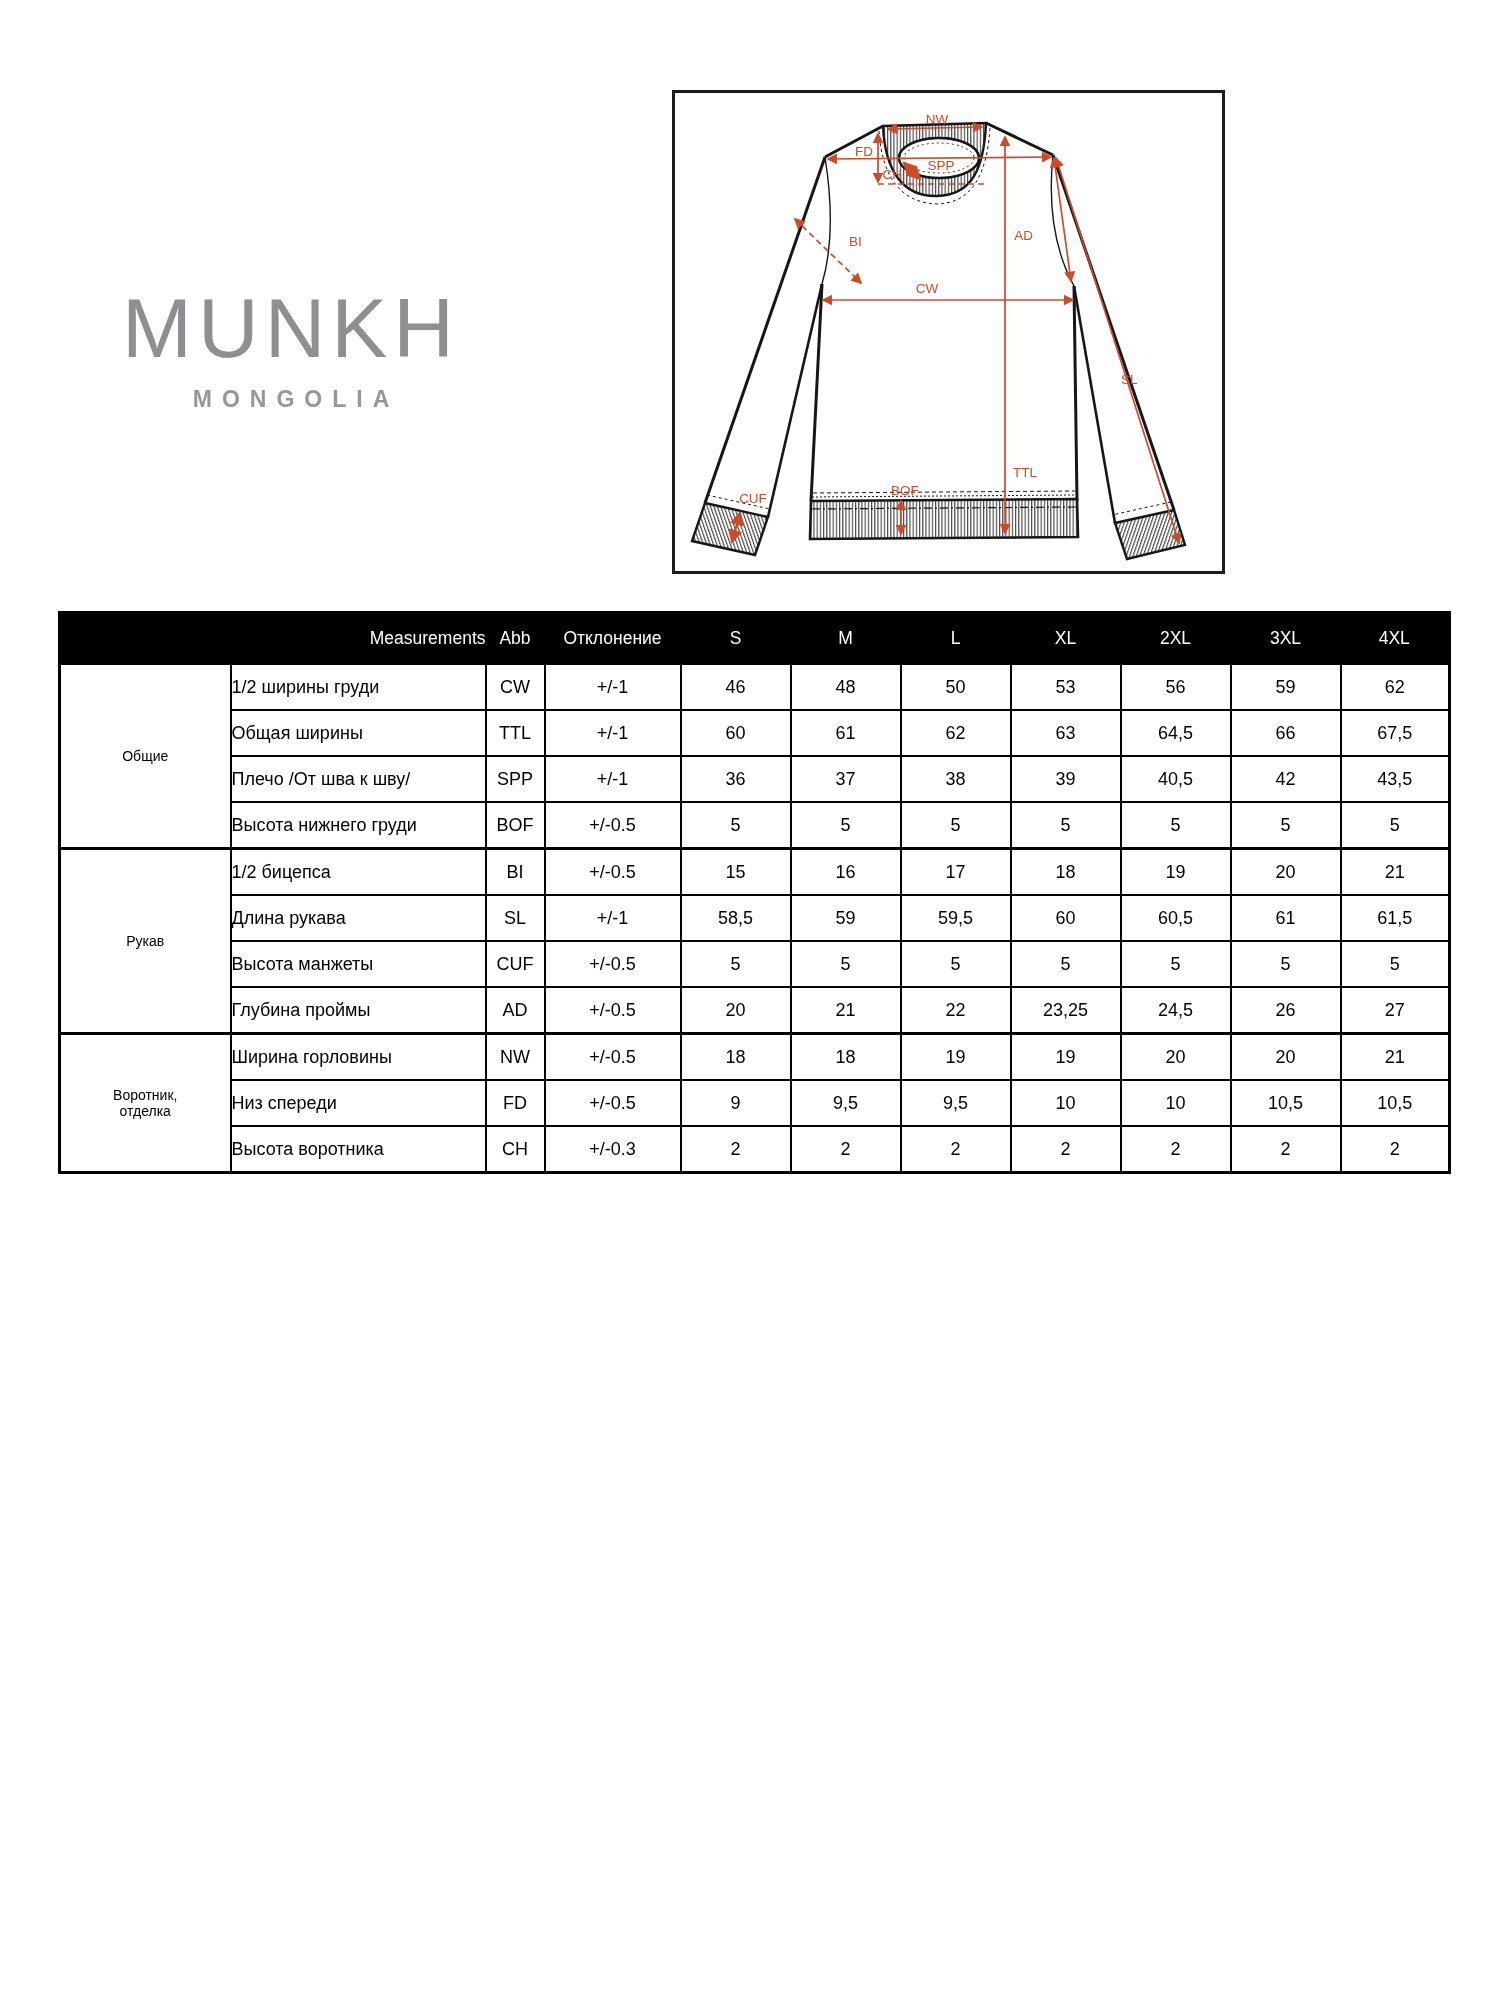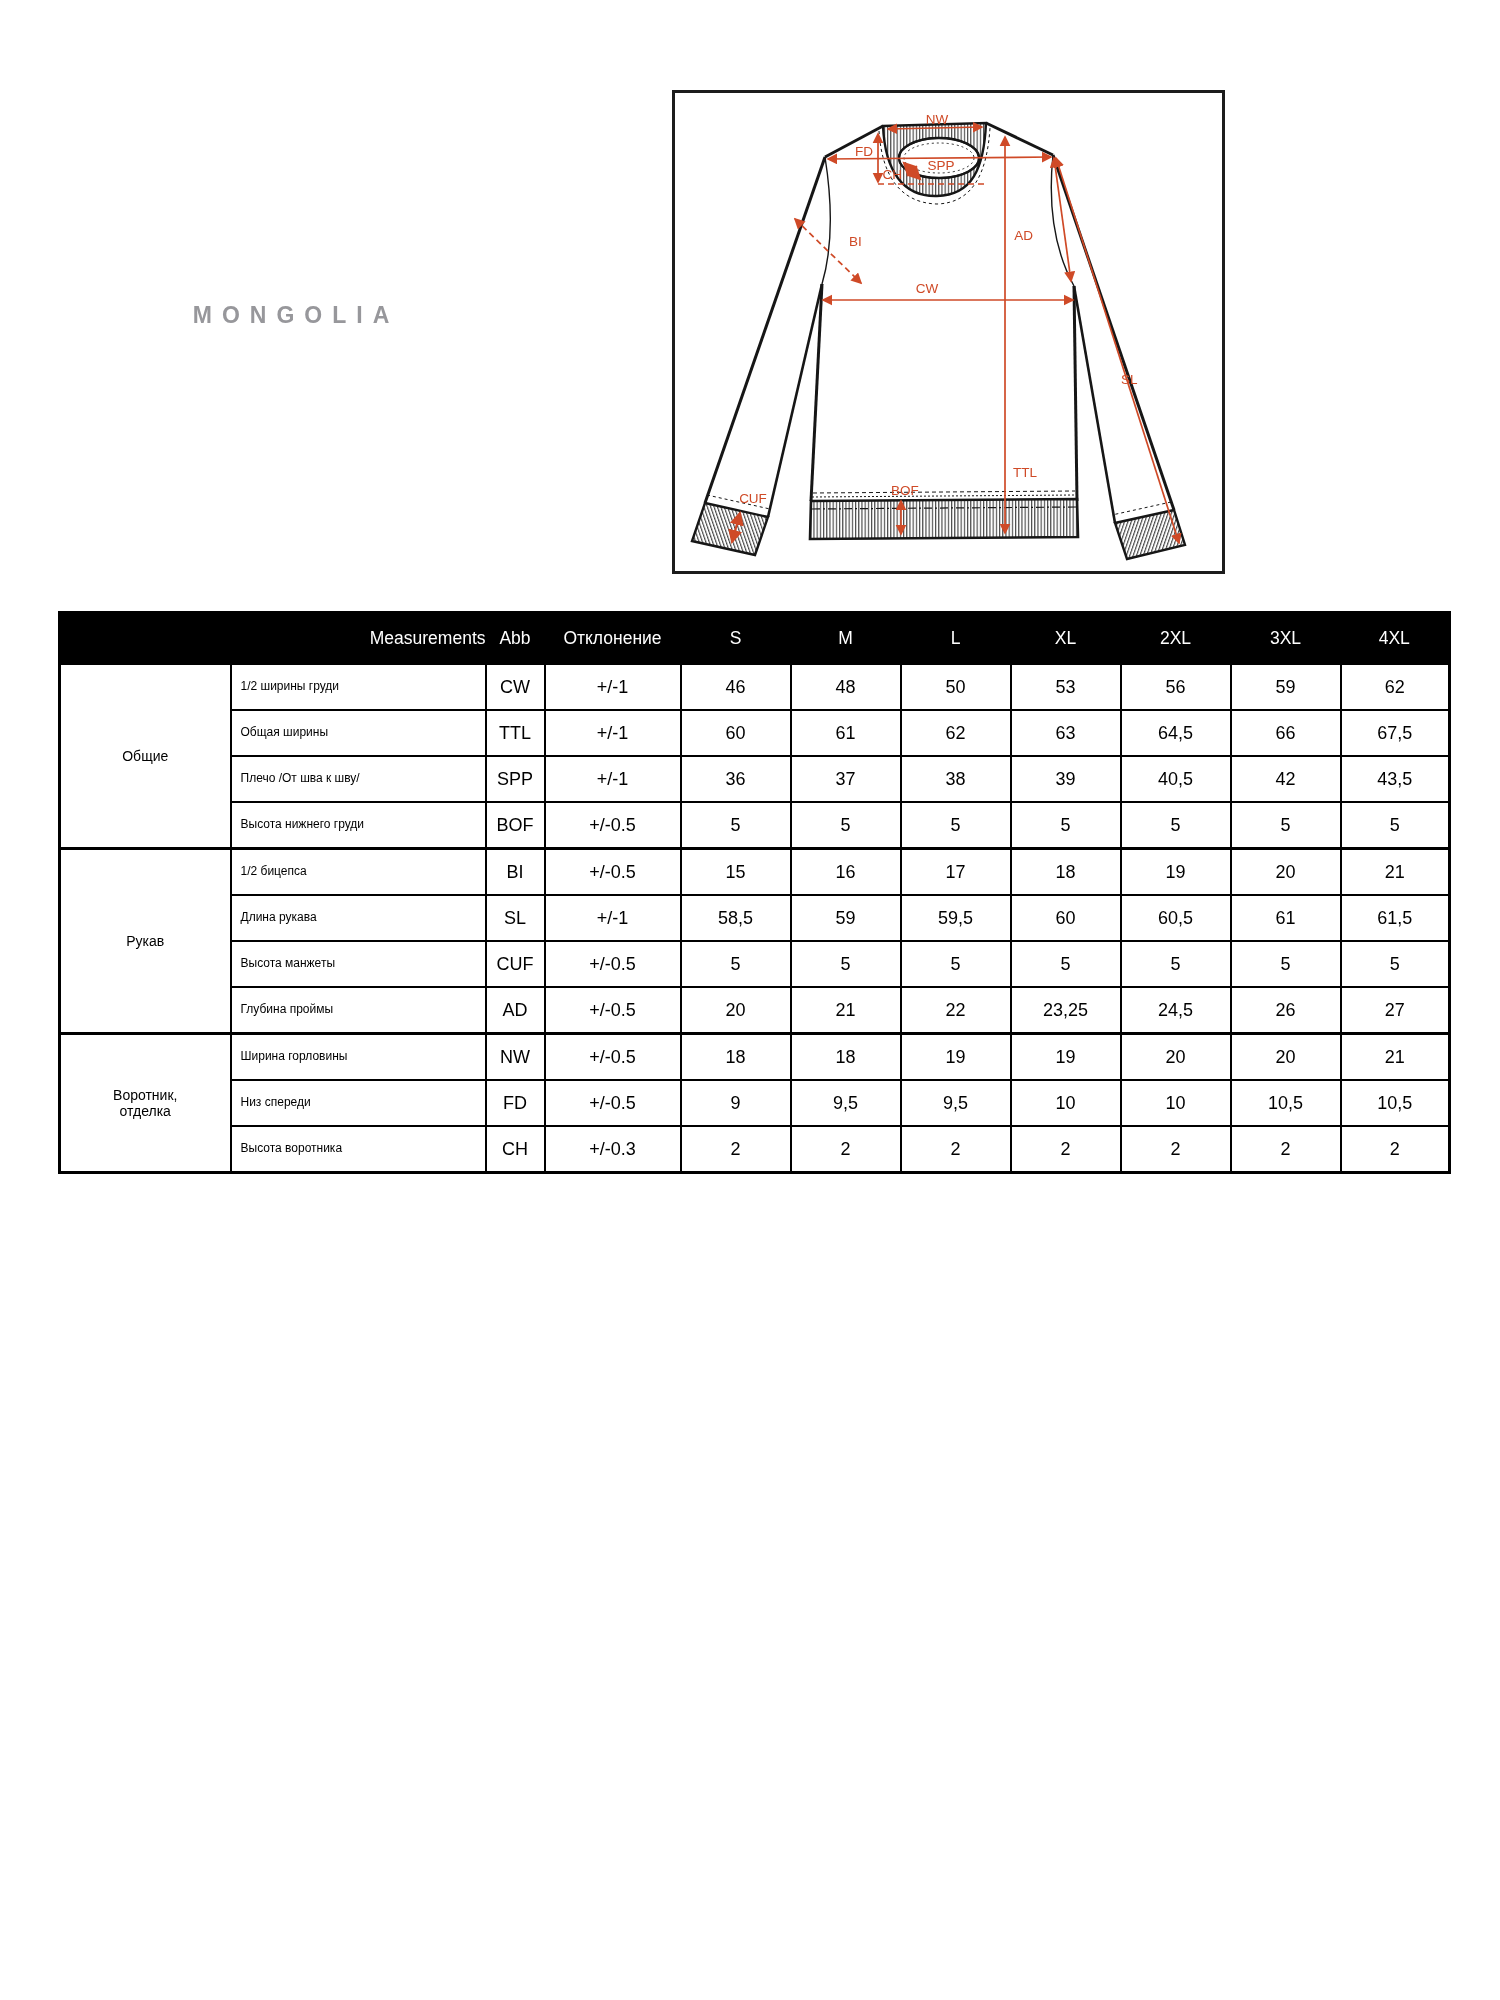--- a/index.html
+++ b/index.html
@@ -18,30 +18,31 @@
   .dim-label{font-family:"Liberation Sans",sans-serif;font-size:13.5px;fill:#cf4a27;}
 
   
   .size-table{position:absolute;left:58px;top:611px;width:1390px;
               border-collapse:collapse;table-layout:fixed;border:3px solid #000;}
   .size-table th{background:#000;color:#fff;font-weight:400;font-size:17.5px;
                  height:48px;border:0;text-align:center;padding:0;}
   .size-table .th-meas{text-align:right;padding-left:14px;}
   .size-table td{border:2px solid #000;height:44px;font-size:18px;color:#000;
                  text-align:center;padding:0;line-height:1.15;}
-  .size-table td.label-cell{text-align:left;padding-left:9px;font-size:12px;}
+  .size-table td.label-cell{text-align:left;font-size:18px;}
   .size-table td.group-cell{font-size:14px;padding:0 38px;}
   .size-table tr.group-start td{border-top:3px solid #000;}
 </style>
 </head>
 <body>
 
 <div class="page">
 
   <div class="logo">
+    <div class="logo-main">MUNKH</div>
     <div class="logo-sub">MONGOLIA</div>
   </div>
 
   <div class="frame">
     <svg viewBox="0 0 547 478">
       <defs>
         <pattern id="rib" width="3.2" height="8" patternUnits="userSpaceOnUse">
           <rect width="3.2" height="8" fill="#ffffff"></rect>
           <line x1="1.4" y1="0" x2="1.4" y2="8" stroke="#2a2a2a" stroke-width="1"></line>
         </pattern>

